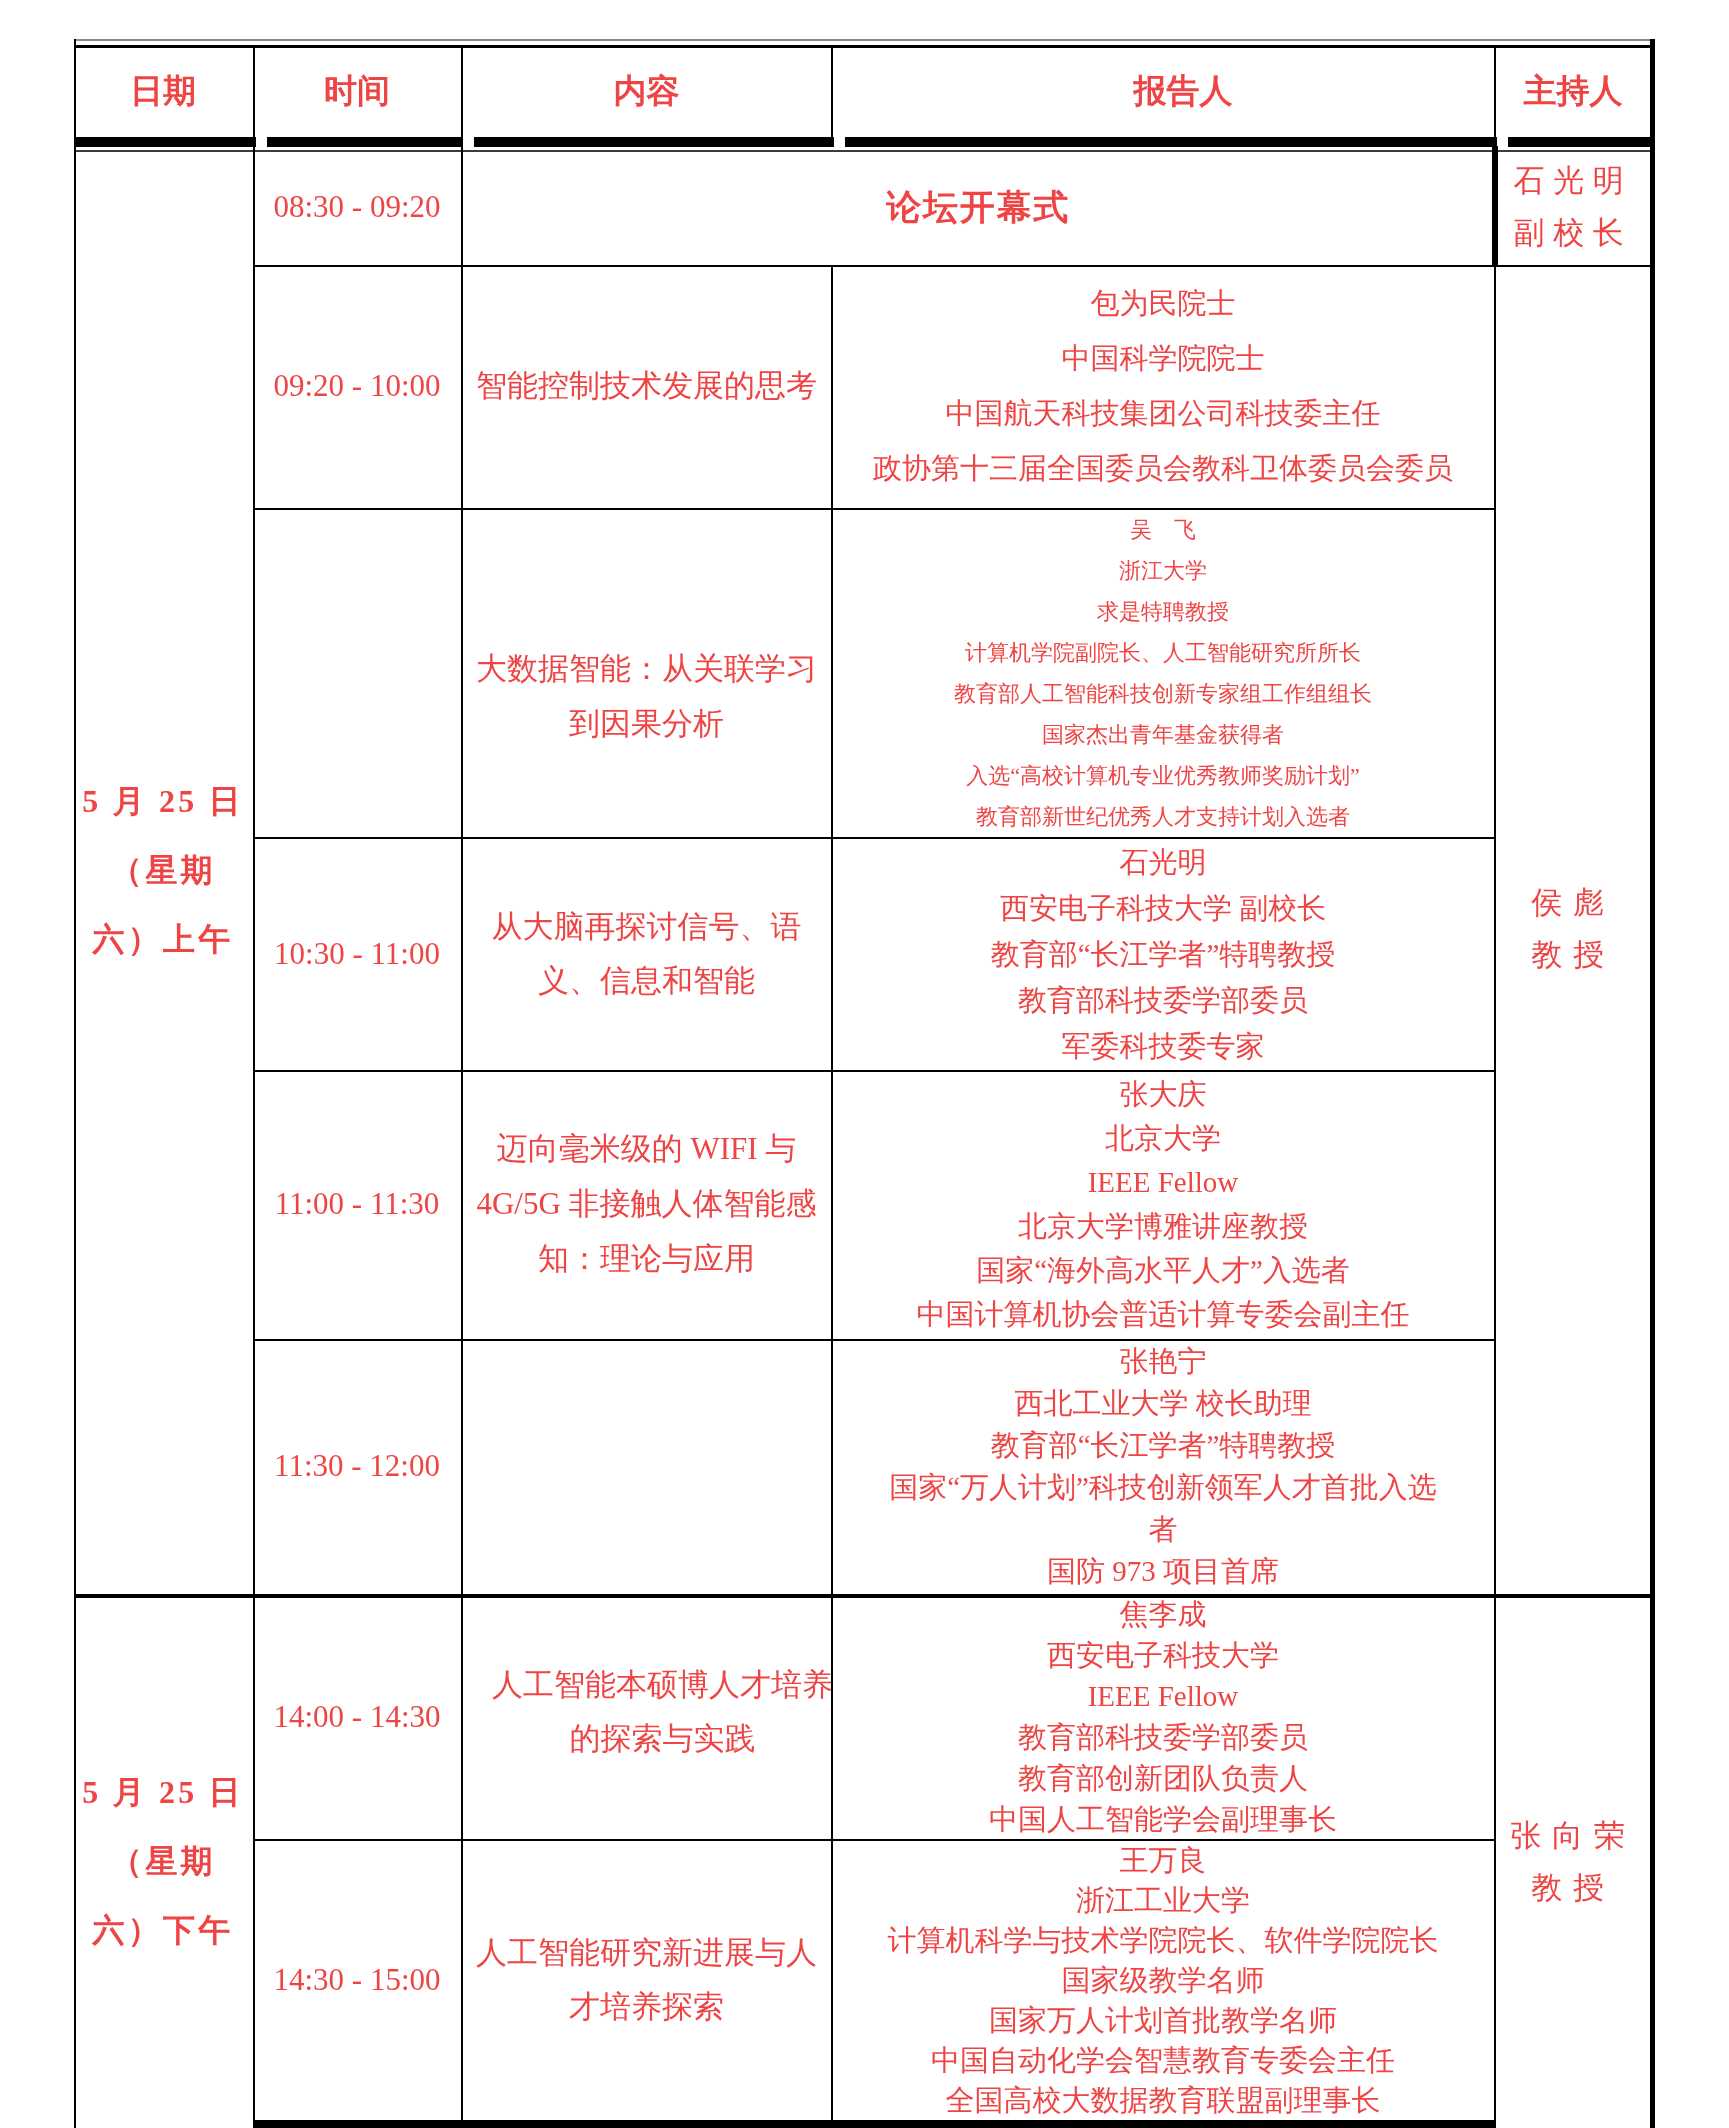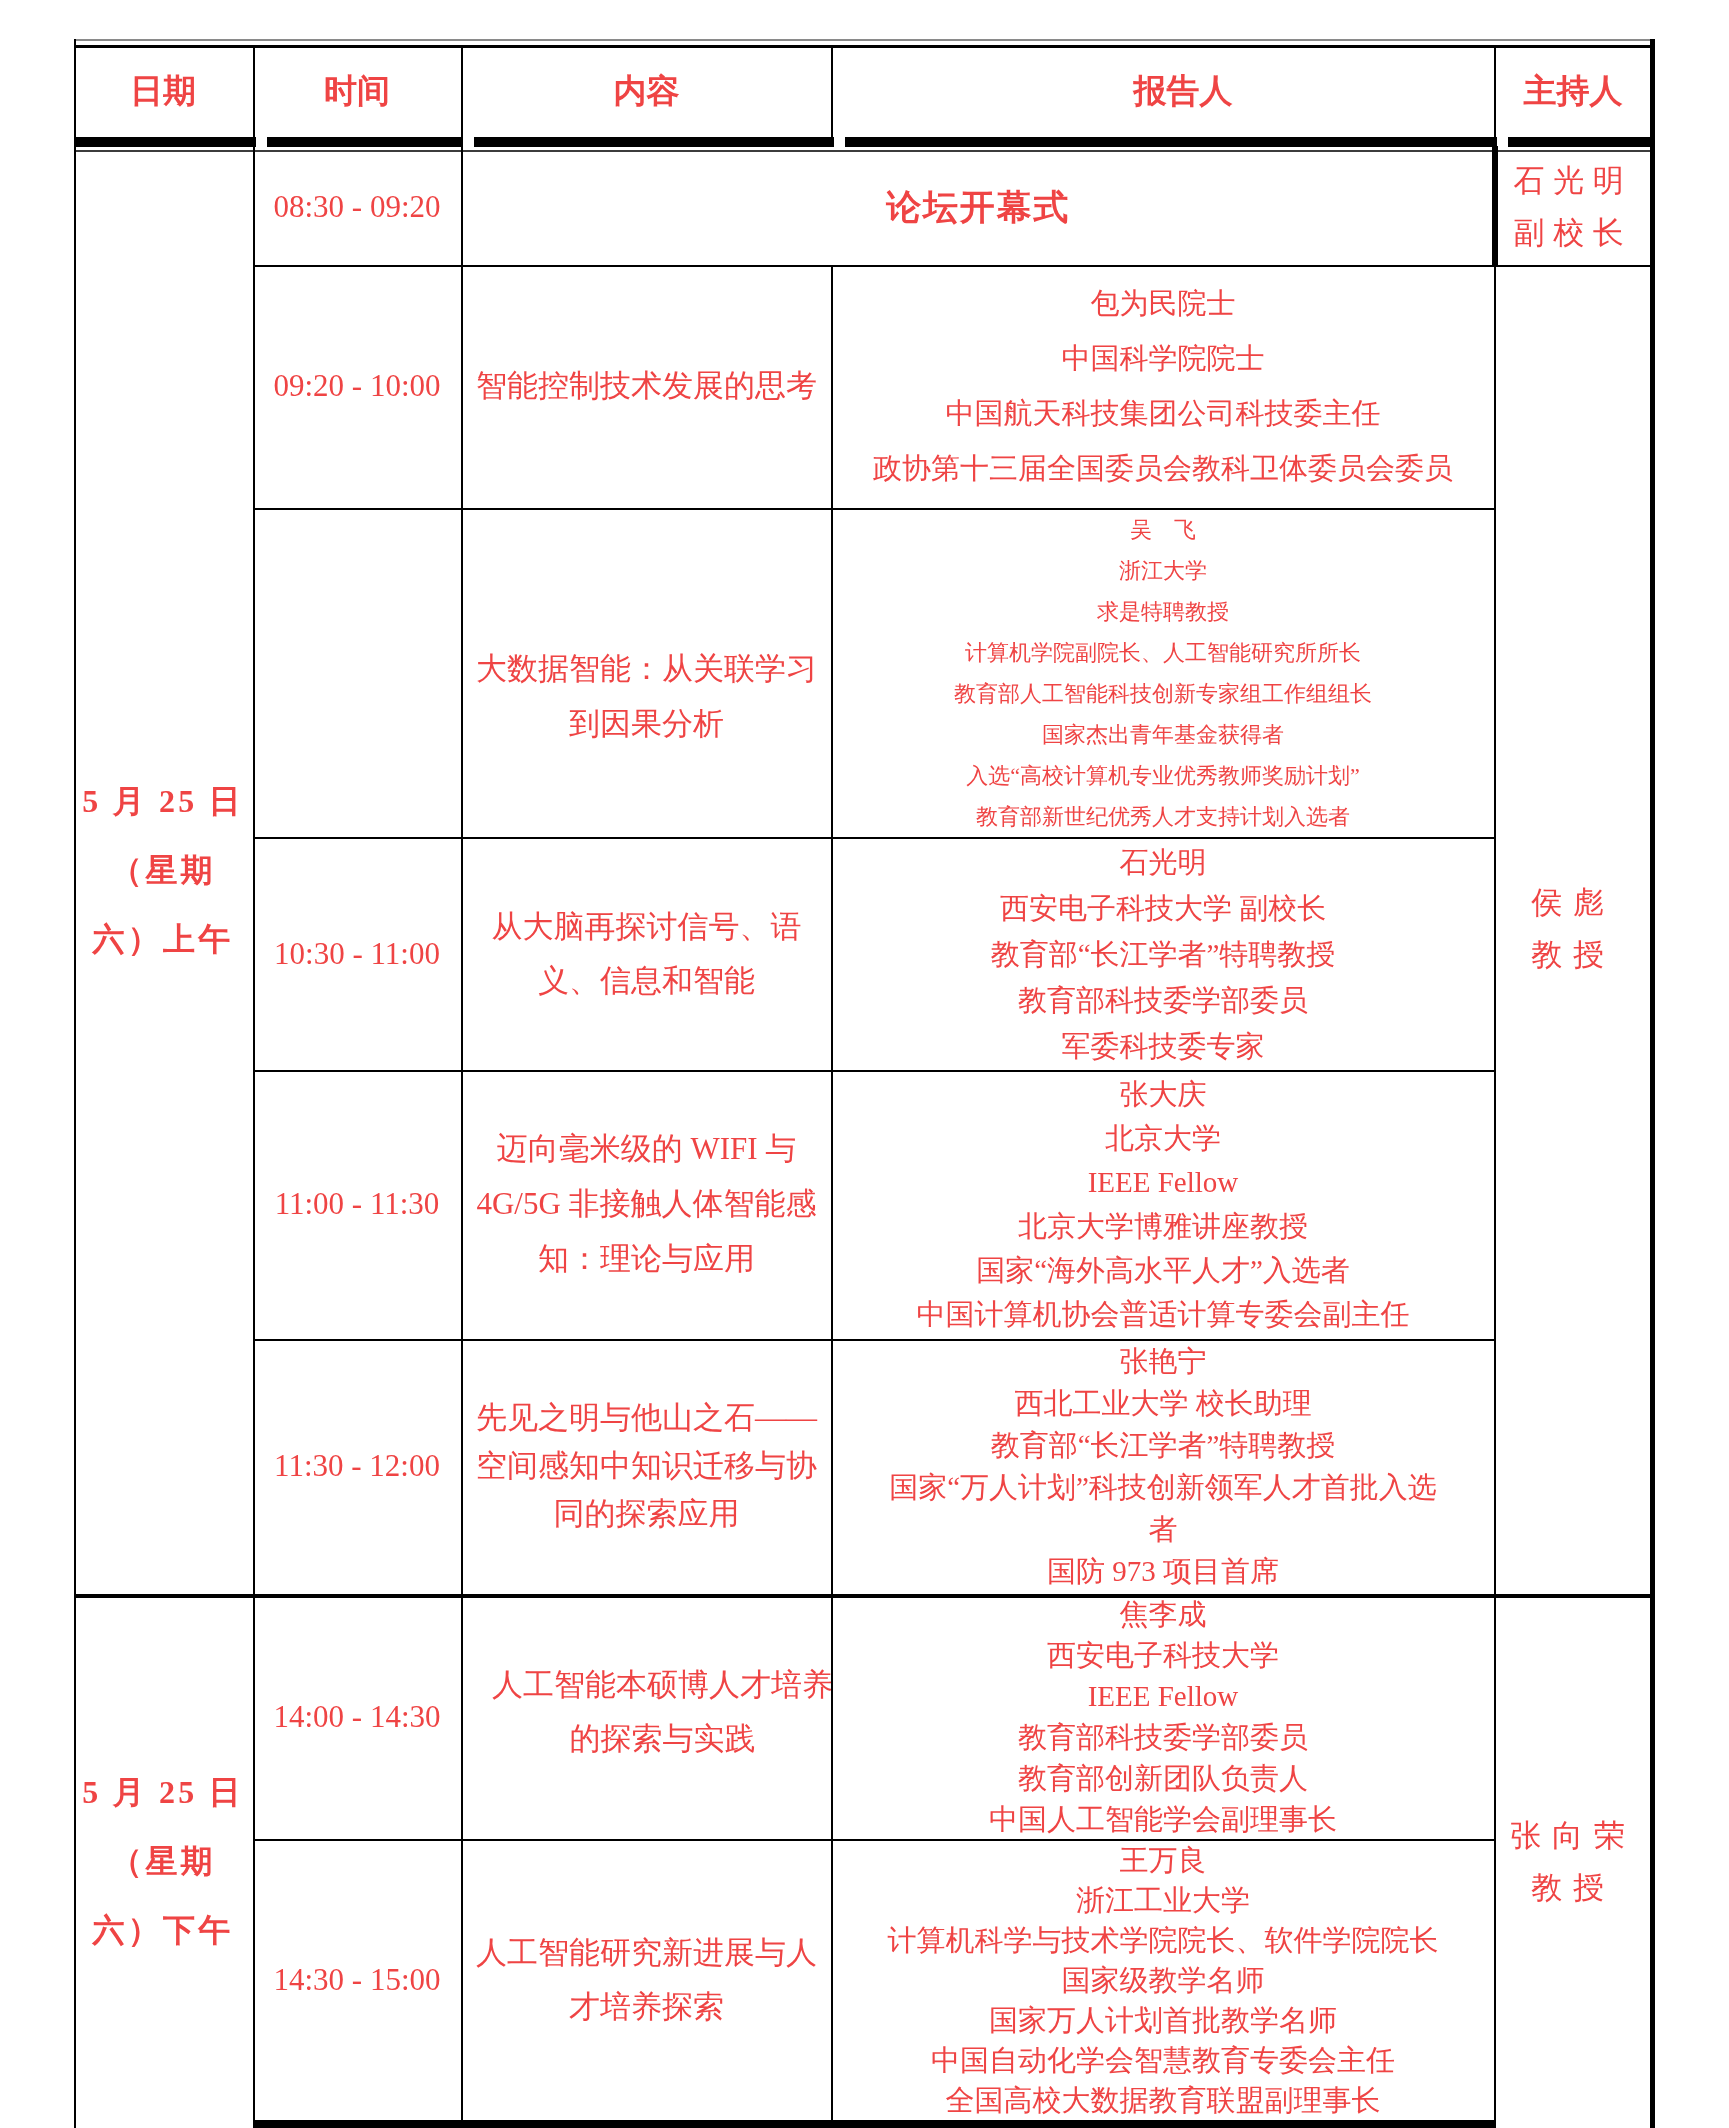--- a/index.html
+++ b/index.html
@@ -87,23 +87,20 @@
 4G/5G 非接触人体智能感
 知：理论与应用</div>
   <div class="cell spk-cell lh51 c-spk" style="top:1071px;height:265px;">张大庆
 北京大学
 IEEE Fellow
 北京大学博雅讲座教授
 国家“海外高水平人才”入选者
 中国计算机协会普适计算专委会副主任</div>
 
   <div class="cell time-cell c-time" style="top:1340px;height:252px;">11:30 - 12:00</div>
-  <div class="cell cont-cell cont-tight c-cont" style="top:1340px;height:252px;">先见之明与他山之石——
-空间感知中知识迁移与协
-同的探索应用</div>
   <div class="cell spk-cell lh48 c-spk" style="top:1340px;height:252px;">张艳宁
 西北工业大学 校长助理
 教育部“长江学者”特聘教授
 国家“万人计划”科技创新领军人才首批入选
 者
 国防 973 项目首席</div>
 
   <div class="cell time-cell c-time" style="top:1597px;height:240px;">14:00 - 14:30</div>
   <div class="cell cont-cell c-cont" style="top:1592px;height:240px;padding-left:16px;">人工智能本硕博人才培养
 的探索与实践</div>

